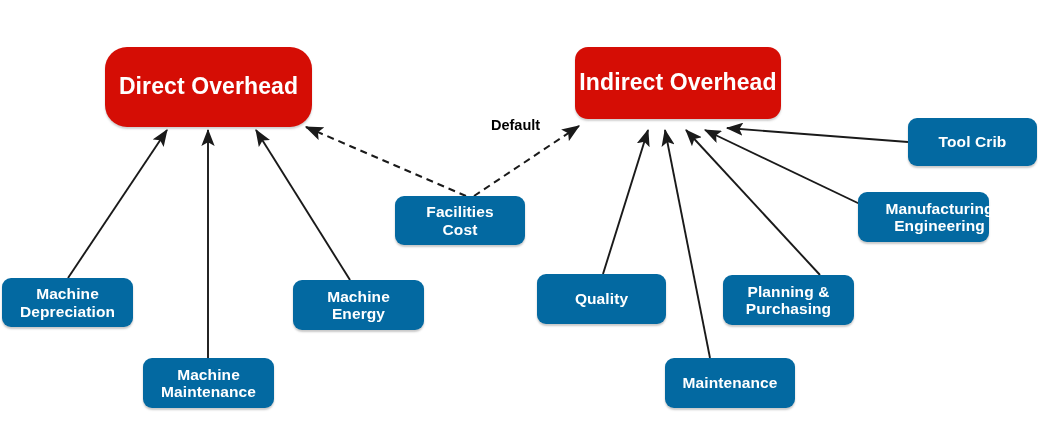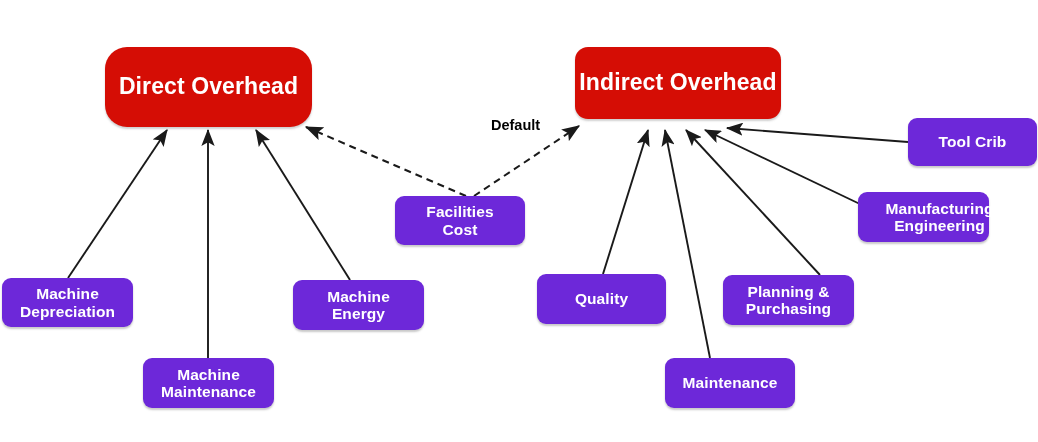--- a/index.html
+++ b/index.html
@@ -40,21 +40,21 @@
     white-space: pre-line;
     z-index: 3;
   }
   .node.primary {
     background: #d50d05;
     border-radius: 13px;
     font-size: 23px;
     box-shadow: 0 2px 2px rgba(120,120,120,0.35);
   }
   .node.secondary {
-    background: #6d28d9;
+    background: #0369a1;
     border-radius: 9px;
     font-size: 15.5px;
     box-shadow: 0 2px 2px rgba(120,120,120,0.40);
   }
   .edge-label {
     position: absolute;
     color: #000000;
     font-weight: bold;
     font-size: 14.5px;
     line-height: 1.28;

